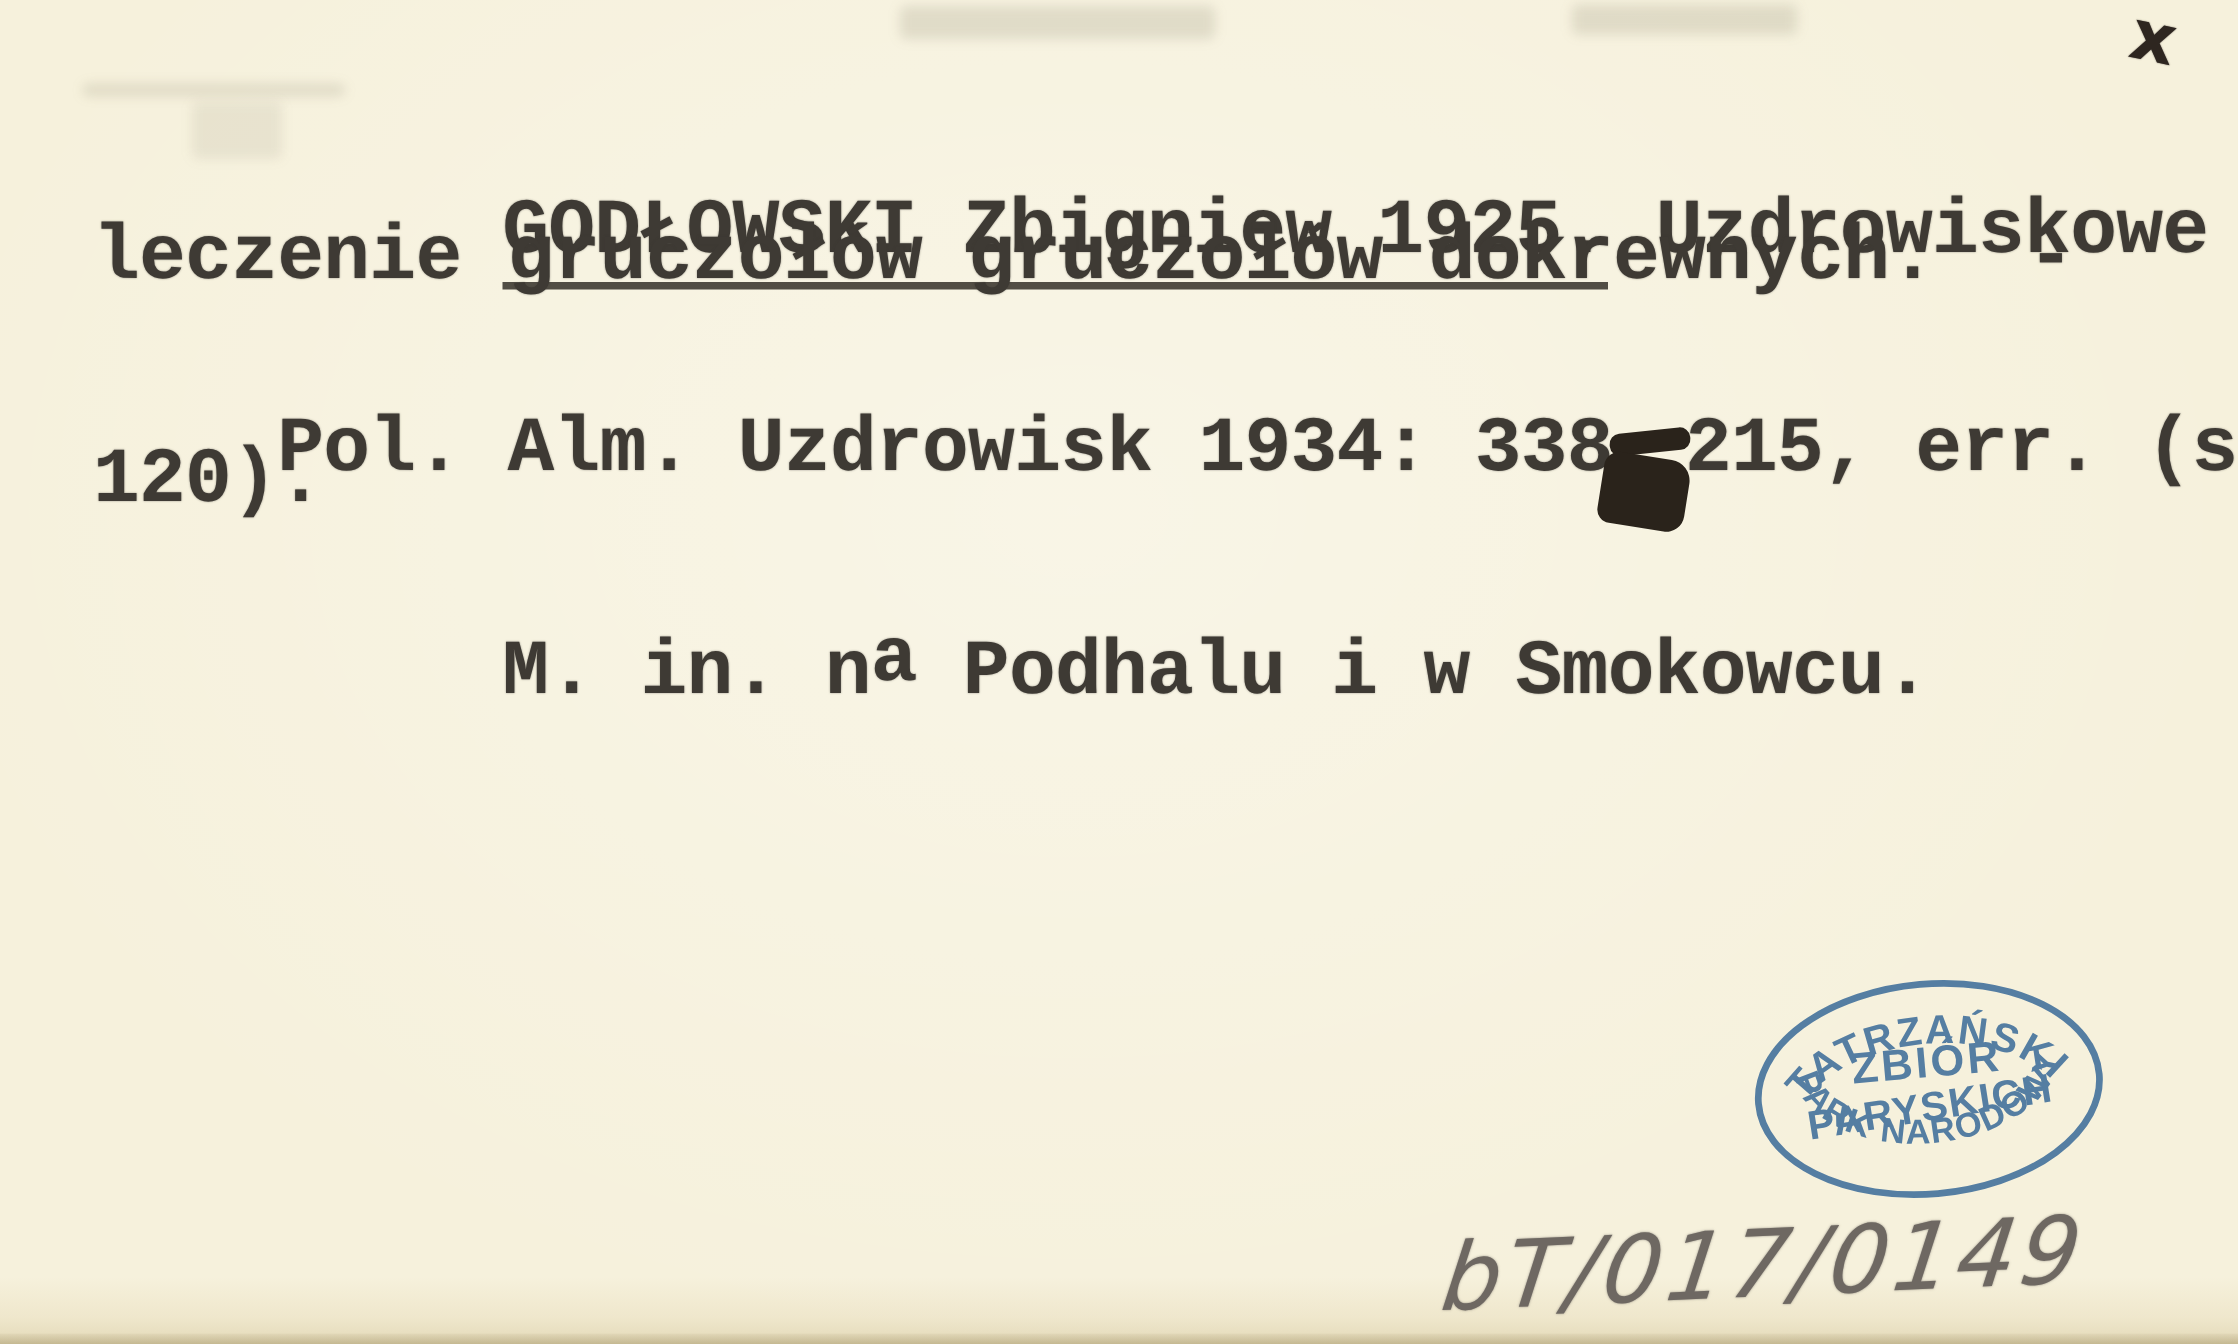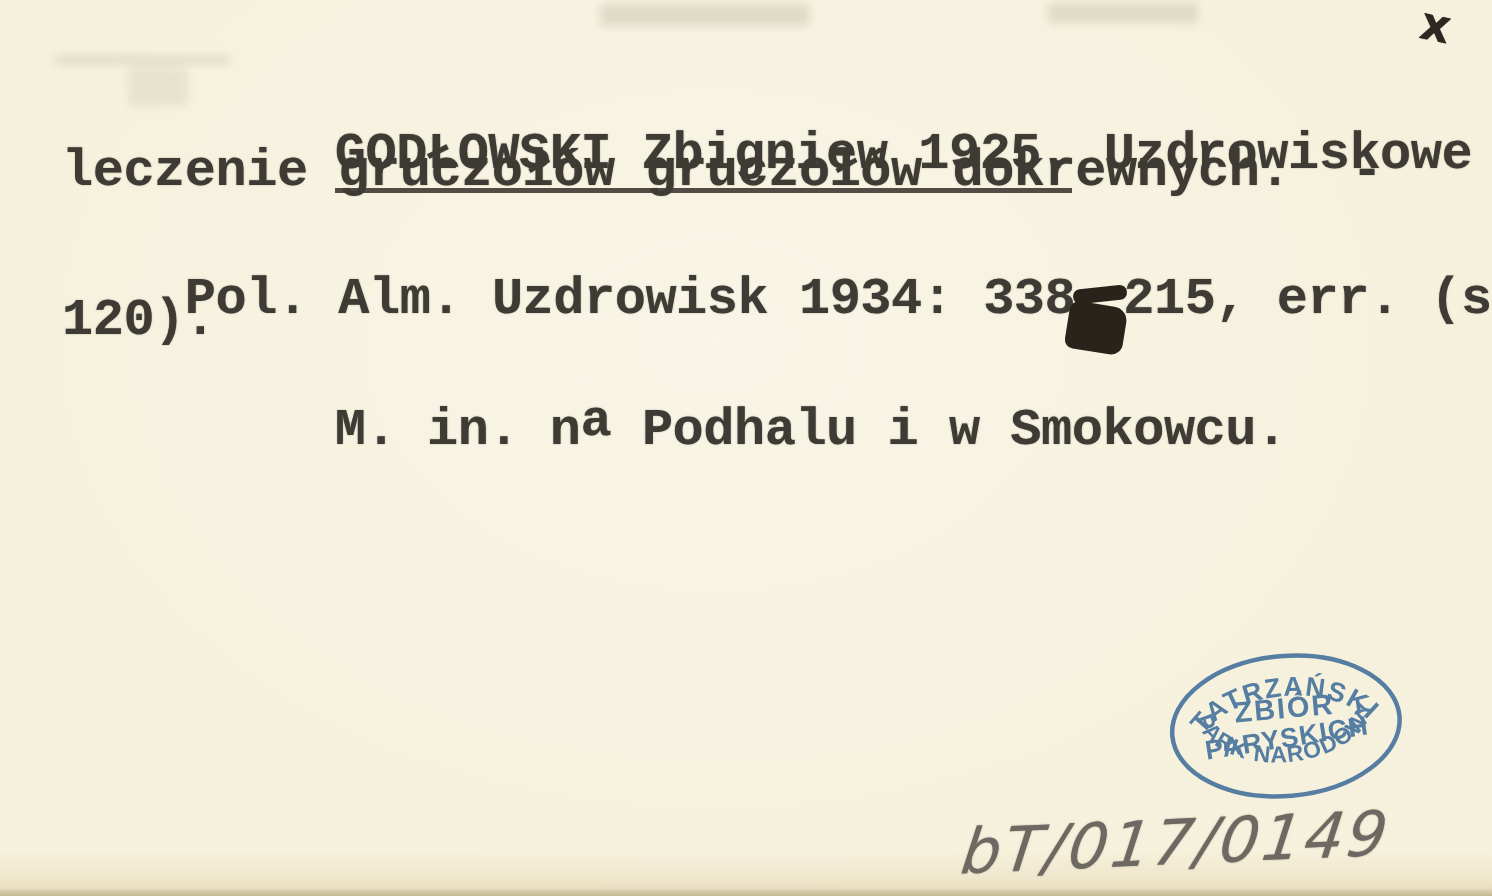--- a/index.html
+++ b/index.html
@@ -83,21 +83,21 @@
   </div>
 
   <div class="typeline" style="left:62px; top:146px;">leczenie gruczołów gruczołów dokrewnych.  -</div>
 
   <div class="typeline" style="left:62px; top:222px;">
     <span>Pol. Alm. Uzdrowisk 1934: 338</span><span class="blot"><span class="blot-dash"></span><span class="blot-blob"></span></span><span>215, err. (s.</span>
   </div>
 
   <div class="typeline" style="left:62px; top:295px;">120).</div>
 
-  <div class="typeline" style="left:212px; top:353px;">
+  <div class="typeline" style="left:212px; top:371px;">
     <span>M. in. n</span><span class="raised">a</span><span> Podhalu i w Smokowcu.</span>
   </div>
 
   <svg class="stamp" viewBox="0 0 246 158">
     <defs>
       <path id="arcTop" d="M 31,104 A 92,56 0 0 1 215,104" fill="none"></path>
       <path id="arcBottom" d="M 35,60 A 88,54 0 0 0 211,60" fill="none"></path>
     </defs>
     <ellipse cx="123" cy="78" rx="114" ry="70" fill="none" stroke="#3f6f9b" stroke-width="4.5"></ellipse>
     <text font-size="27" letter-spacing="1.5">

